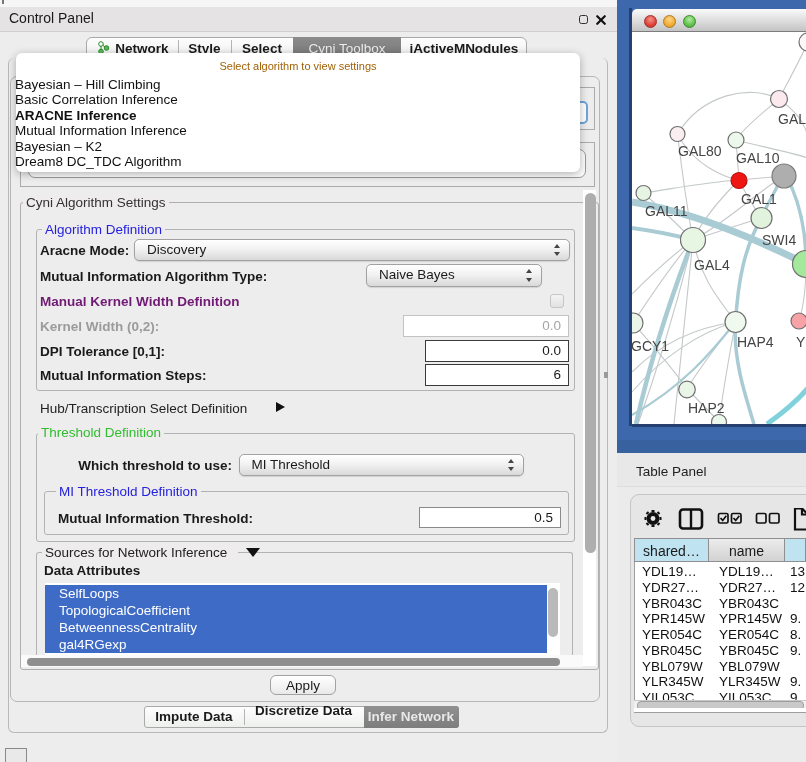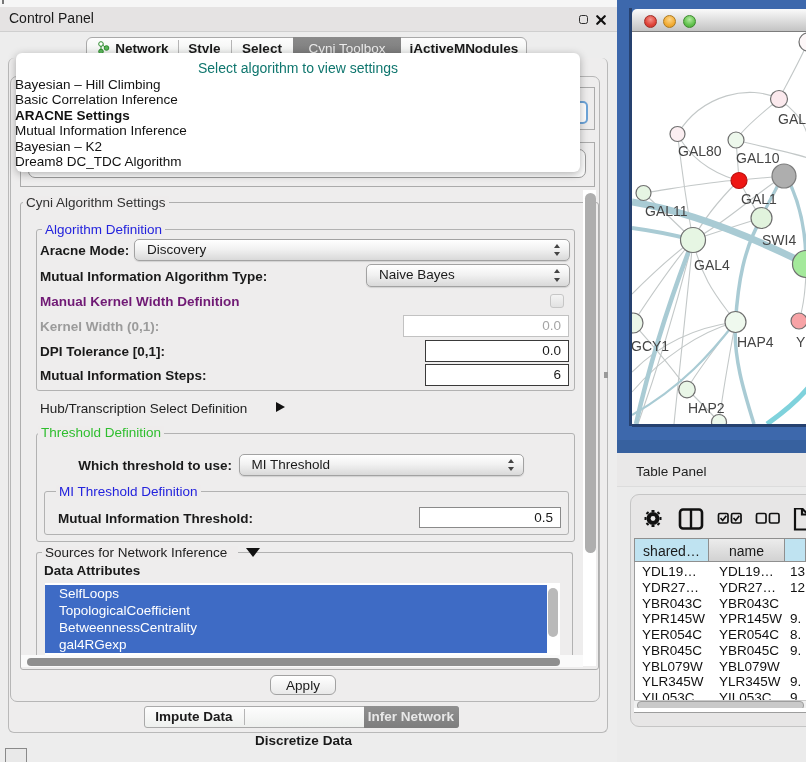--- a/index.html
+++ b/index.html
@@ -201,24 +201,24 @@
 <div class="abs" style="left:28px;top:149px;width:558px;height:29px;border:1px solid #9a9a9a;border-radius:7px;background:#fcfcfc;box-sizing:border-box"></div>
 
 <div class="grp" style="left:20px;top:202px;width:577px;height:466px;border-color:#aeaeae"></div>
 <div class="gtitle" style="left:23px;top:195.5px;color:#333">Cyni Algorithm Settings</div>
 
 <div class="grp" style="left:36px;top:229px;width:537px;height:160px"></div>
 <div class="gtitle" style="left:42px;top:222.5px;color:#2323dd">Algorithm Definition</div>
 <div class="abs b" style="left:40px;top:243px">Aracne Mode:</div>
 <div class="combo" style="left:134px;top:238.5px;width:436px;height:22px;box-sizing:border-box">Discovery<span class="car caru"></span><span class="car card"></span></div>
 <div class="abs b" style="left:40px;top:269px">Mutual Information Algorithm Type:</div>
-<div class="combo" style="left:366px;top:264px;width:204px;height:23px;box-sizing:border-box">Naive Bayes<span class="car caru"></span><span class="car card"></span></div>
+<div class="combo" style="left:366px;top:264px;width:176px;height:23px;box-sizing:border-box">Naive Bayes<span class="car caru"></span><span class="car card"></span></div>
 <div class="abs b" style="left:40px;top:294px;color:#701a75">Manual Kernel Width Definition</div>
 <div class="abs" style="left:550px;top:293.5px;width:14px;height:14px;background:linear-gradient(#f4f4f4,#e2e2e2);border:1px solid #c6c6c6;border-radius:3px;box-sizing:border-box"></div>
-<div class="abs b" style="left:40px;top:319px;color:#9b9b9b">Kernel Width (0,1):</div>
+<div class="abs b" style="left:40px;top:319px;color:#9b9b9b">Kernel Width (0,2):</div>
 <div class="fld" style="left:403px;top:315px;width:166px;height:21.5px;border:1px solid #c2c2c2;color:#a5a5a5;box-sizing:border-box">0.0</div>
 <div class="abs b" style="left:40px;top:344px">DPI Tolerance [0,1]:</div>
 <div class="fld" style="left:424.5px;top:340px;width:144.5px;height:22px;border:1.5px solid #3a3a3a;box-sizing:border-box">0.0</div>
 <div class="abs b" style="left:40px;top:368px">Mutual Information Steps:</div>
 <div class="fld" style="left:424.5px;top:364px;width:144.5px;height:21.5px;border:1.5px solid #3a3a3a;box-sizing:border-box">6</div>
 
 <div class="abs" style="left:40px;top:400.5px;color:#222">Hub/Transcription Select Definition</div>
 <div class="abs" style="left:276px;top:402px;width:0;height:0;border-top:5.5px solid transparent;border-bottom:5.5px solid transparent;border-left:9px solid #111"></div>
 
 <div class="grp" style="left:36px;top:432.5px;width:537px;height:107px"></div>
@@ -244,22 +244,22 @@
 <div class="abs" style="left:584.5px;top:193px;width:11px;height:360px;background:#aeaeae;border-radius:5.5px"></div>
 <div class="abs" style="left:21px;top:655px;width:562px;height:12px;background:#fafafa"></div>
 <div class="abs" style="left:27px;top:658px;width:533px;height:7.5px;background:#8f8f8f;border-radius:4px"></div>
 
 <div class="abs" style="left:270px;top:675px;width:66px;height:20px;background:linear-gradient(#ffffff,#e9e9e9);border:1px solid #a2a2a2;border-radius:6px;text-align:center;line-height:19px;box-sizing:border-box">Apply</div>
 
 <div class="abs" style="left:144px;top:705.5px;width:315px;height:22.5px;background:linear-gradient(#fdfdfd,#eef0ee);border:1px solid #a9a9a9;border-radius:3px;box-sizing:border-box"></div>
 <div class="abs" style="left:243.5px;top:709px;width:1px;height:16px;background:#b5b5b5"></div>
 <div class="abs" style="left:363.5px;top:705.5px;width:95px;height:22.5px;background:linear-gradient(#909090,#7d7d7d);border-radius:0 3px 3px 0"></div>
 <div class="tabtext" style="left:144px;top:706px;width:100px">Impute Data</div>
-<div class="tabtext" style="left:243.5px;top:730px;width:120px">Discretize Data</div>
+<div class="tabtext" style="left:243.5px;top:700px;width:120px">Discretize Data</div>
 <div class="tabtext" style="left:363.5px;top:706px;width:95px;color:#e8e8e8;font-weight:bold">Infer Network</div>
 
 <div class="abs" style="left:5px;top:748px;width:20px;height:14px;background:#e9e9e9;border:1.5px solid #8a8a8a"></div>
 <div class="abs" style="left:604px;top:372px;width:4px;height:6px;background:#9a9a9a"></div>
 
 <div class="abs" style="left:16px;top:52.5px;width:564px;height:119px;background:#fff;border-radius:6px;box-shadow:0 2px 8px rgba(0,0,0,.3);"></div>
-<div class="abs" style="left:16px;top:60px;width:564px;text-align:center;color:#0f766e;font-size:14px">Select algorithm to view settings</div>
-<div class="abs" style="left:15px;top:76.5px;width:560px;line-height:15.5px;color:#111">Bayesian – Hill Climbing<br>Basic Correlation Inference<br><span class="b">ARACNE Settings</span><br>Mutual Information Inference<br>Bayesian – K2<br>Dream8 DC_TDC Algorithm</div>
+<div class="abs" style="left:16px;top:60px;width:564px;text-align:center;color:#a16207;font-size:11px">Select algorithm to view settings</div>
+<div class="abs" style="left:15px;top:76.5px;width:560px;line-height:15.5px;color:#111">Bayesian – Hill Climbing<br>Basic Correlation Inference<br><span class="b">ARACNE Inference</span><br>Mutual Information Inference<br>Bayesian – K2<br>Dream8 DC_TDC Algorithm</div>
 
 </div>
 </body></html>

